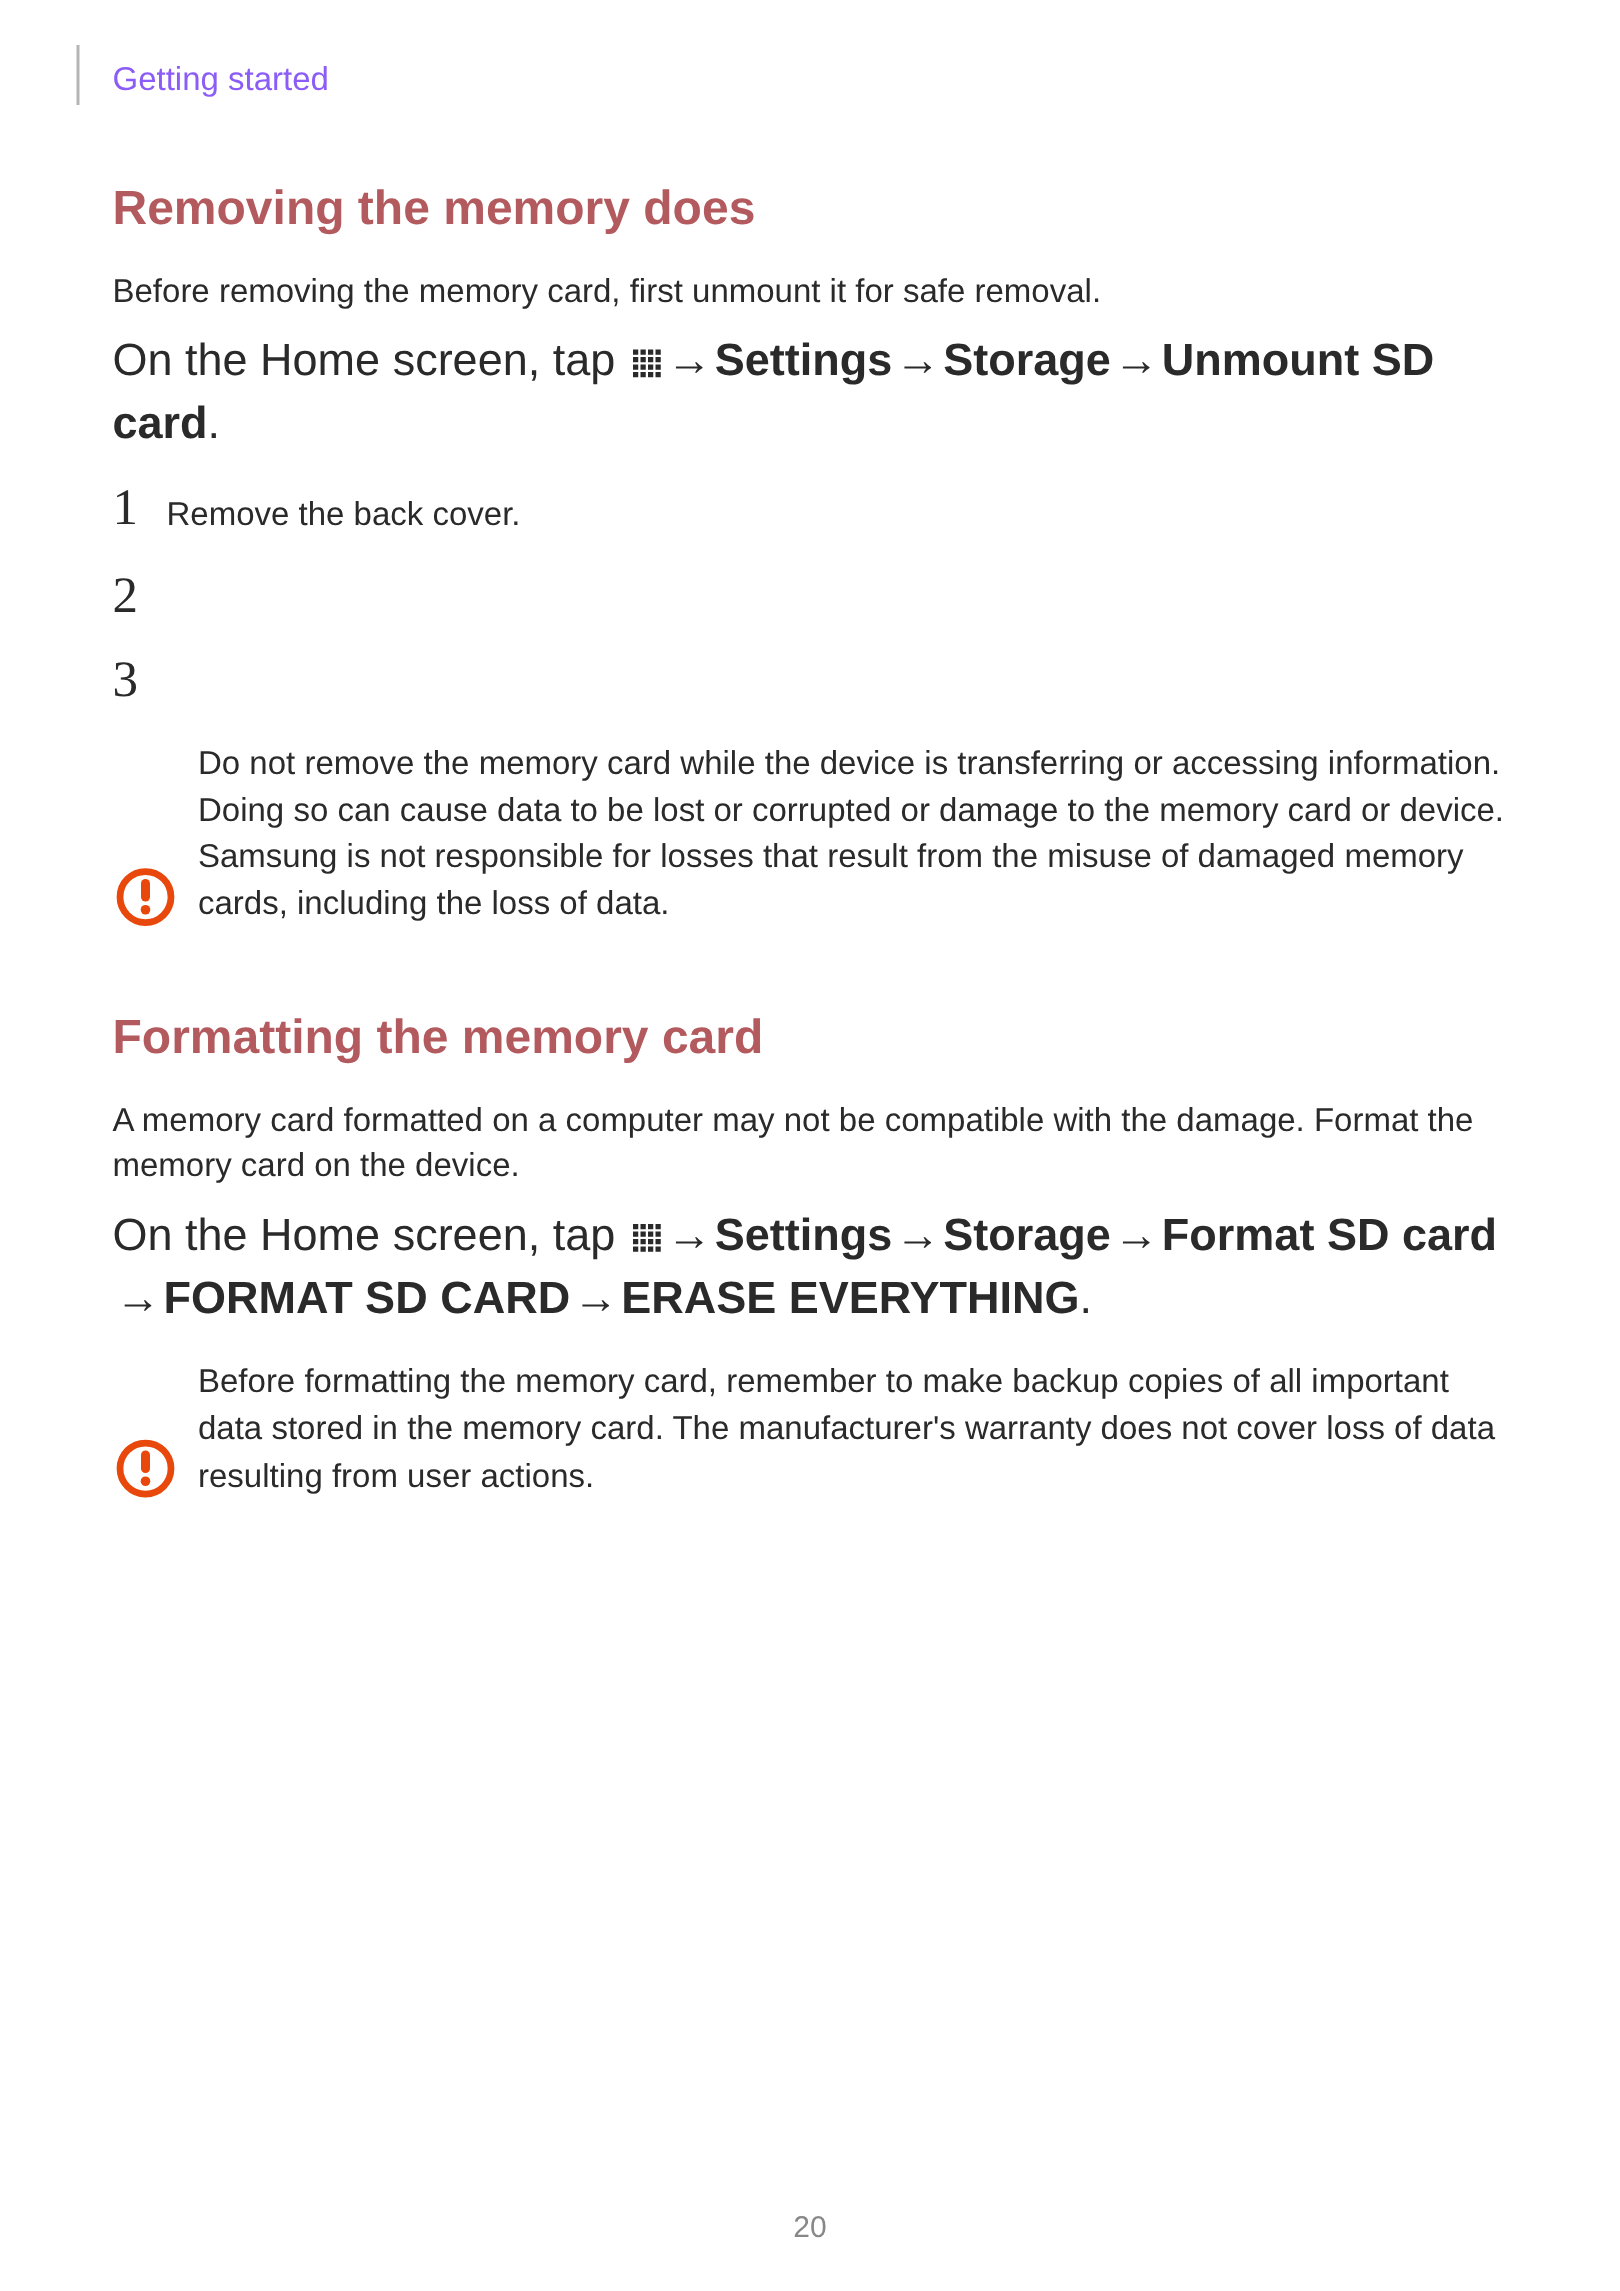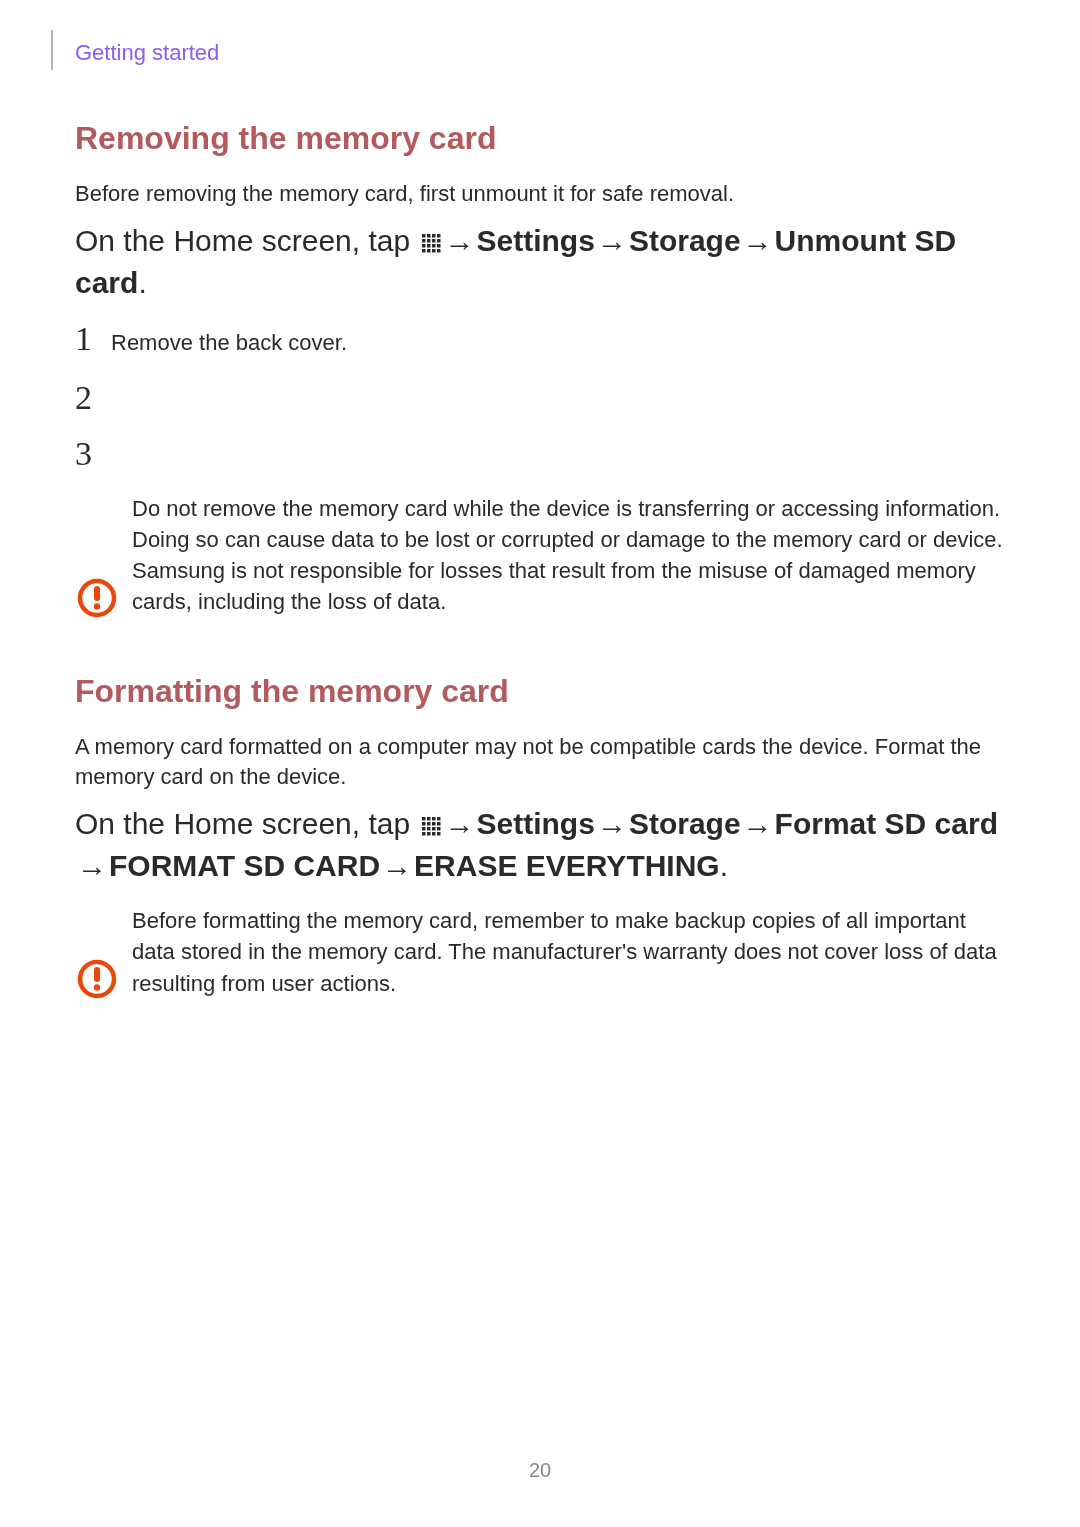--- a/index.html
+++ b/index.html
@@ -115,38 +115,38 @@
       font-size: 22px;
       line-height: 1.42;
       color: #2a2a2a;
       padding-left: 5px;
     }
     .section-spacer {
       height: 45px;
     }
     .page-number {
       position: absolute;
-      bottom: 45px;
+      bottom: 30px;
       left: 0;
       right: 0;
       text-align: center;
       font-size: 20px;
       color: #888888;
     }
   </style>
 </head>
 <body>
 
 <div class="page">
 
   <div class="breadcrumb">Getting started</div>
 
   <div class="content">
 
-    <h2 class="section-title">Removing the memory card</h2>
+    <h2 class="section-title">Removing the memory does</h2>
 
     <p class="body-text">Before removing the memory card, first unmount it for safe removal.</p>
 
     <p class="nav-path">
       <span class="prefix">On the Home screen, tap </span><span class="apps-icon"><svg width="20" height="20" viewBox="0 0 20 20">
             <rect x="1" y="1" width="3.5" height="3.5" fill="#2a2a2a"></rect>
             <rect x="6" y="1" width="3.5" height="3.5" fill="#2a2a2a"></rect>
             <rect x="11" y="1" width="3.5" height="3.5" fill="#2a2a2a"></rect>
             <rect x="16" y="1" width="3.5" height="3.5" fill="#2a2a2a"></rect>
             <rect x="1" y="6" width="3.5" height="3.5" fill="#2a2a2a"></rect>
@@ -185,21 +185,21 @@
           <circle cx="20" cy="28.5" r="3.2" fill="#e8480b"></circle>
         </svg>
       </div>
       <div class="warning-text">Do not remove the memory card while the device is transferring or accessing information. Doing so can cause data to be lost or corrupted or damage to the memory card or device. Samsung is not responsible for losses that result from the misuse of damaged memory cards, including the loss of data.</div>
     </div>
 
     <div class="section-spacer"></div>
 
     <h2 class="section-title">Formatting the memory card</h2>
 
-    <p class="body-text">A memory card formatted on a computer may not be compatible cards the device. Format the memory card on the device.</p>
+    <p class="body-text">A memory card formatted on a computer may not be compatible with the damage. Format the memory card on the device.</p>
 
     <p class="nav-path">
       <span class="prefix">On the Home screen, tap </span><span class="apps-icon"><svg width="20" height="20" viewBox="0 0 20 20">
             <rect x="1" y="1" width="3.5" height="3.5" fill="#2a2a2a"></rect>
             <rect x="6" y="1" width="3.5" height="3.5" fill="#2a2a2a"></rect>
             <rect x="11" y="1" width="3.5" height="3.5" fill="#2a2a2a"></rect>
             <rect x="16" y="1" width="3.5" height="3.5" fill="#2a2a2a"></rect>
             <rect x="1" y="6" width="3.5" height="3.5" fill="#2a2a2a"></rect>
             <rect x="6" y="6" width="3.5" height="3.5" fill="#2a2a2a"></rect>
             <rect x="11" y="6" width="3.5" height="3.5" fill="#2a2a2a"></rect>

